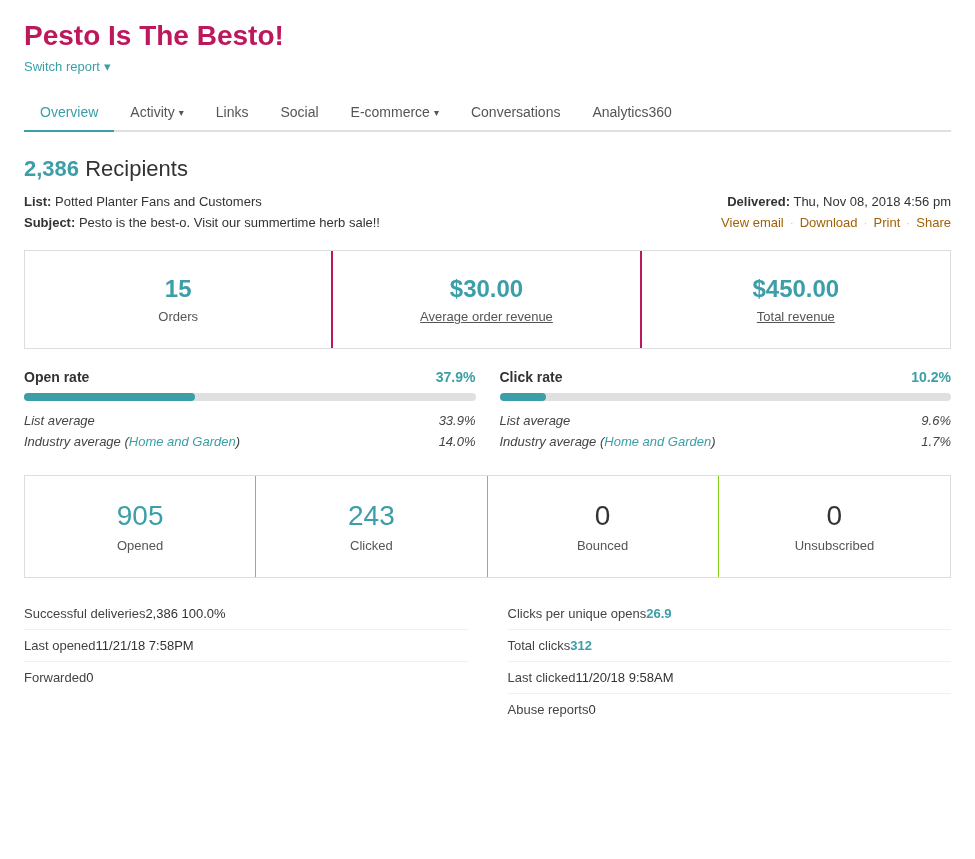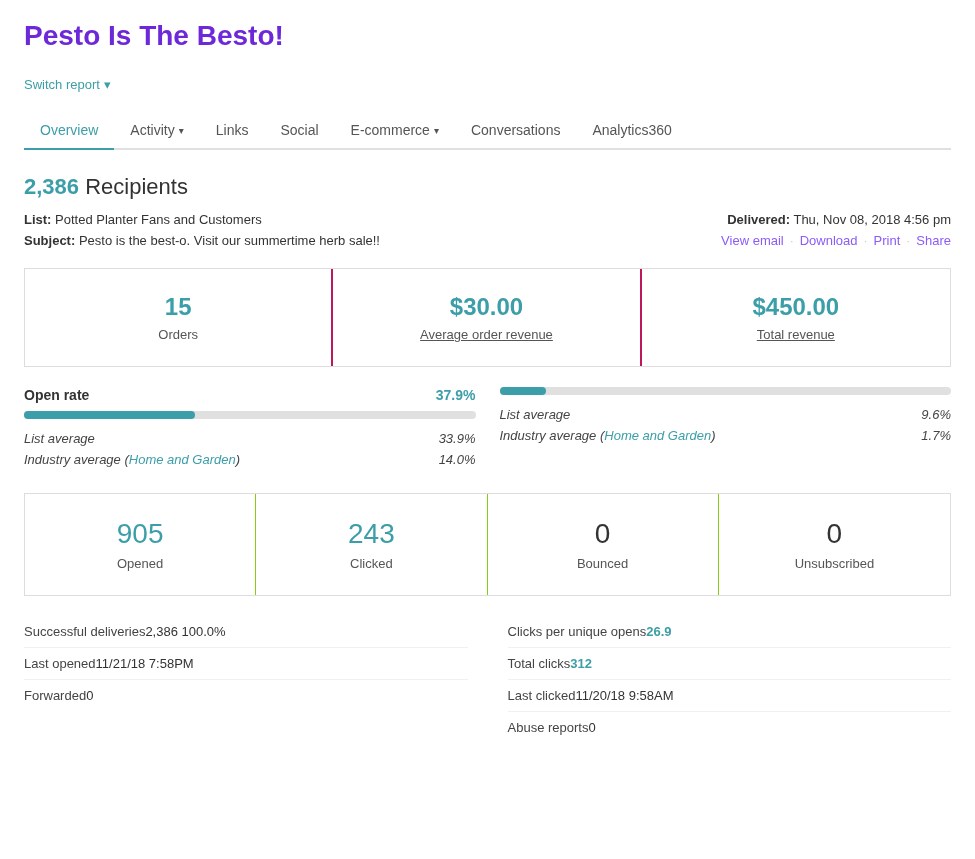--- a/index.html
+++ b/index.html
@@ -1,34 +1,34 @@
 <!DOCTYPE html>
 <html><head>
   <meta charset="utf-8">
   <style>
     * { box-sizing: border-box; margin: 0; padding: 0; }
     body { font-family: -apple-system, BlinkMacSystemFont, 'Segoe UI', Helvetica, Arial, sans-serif; font-size: 14px; color: #333; background: #fff; padding: 20px 24px; }
     
-    .page-title { font-size: 28px; font-weight: 700; color: #6d28d9; margin-bottom: 24px; }
+    .page-title { font-size: 28px; font-weight: 700; color: #be185d; margin-bottom: 6px; }
     .switch-report { color: #3b9ea8; font-size: 13px; cursor: pointer; display: inline-flex; align-items: center; gap: 4px; margin-bottom: 20px; }
     
     .nav-tabs { display: flex; border-bottom: 2px solid #e0e0e0; margin-bottom: 24px; gap: 0; }
     .nav-tab { padding: 10px 16px; font-size: 14px; cursor: pointer; color: #555; white-space: nowrap; display: flex; align-items: center; gap: 4px; border-bottom: 2px solid transparent; margin-bottom: -2px; }
     .nav-tab.active { color: #3b9ea8; border-bottom-color: #3b9ea8; font-weight: 500; }
     .nav-tab .chevron { font-size: 10px; }
     
     .section-header { font-size: 22px; font-weight: 400; color: #333; margin-bottom: 12px; }
     .section-header span.teal { color: #3b9ea8; font-weight: 700; }
     
     .meta-row { display: flex; justify-content: space-between; align-items: flex-start; margin-bottom: 4px; }
     .meta-left { flex: 1; }
     .meta-right { text-align: right; }
     .meta-label { font-weight: 700; }
     .meta-links { display: flex; gap: 6px; align-items: center; margin-top: 4px; }
-    .meta-link { color: #8b5cf6; cursor: pointer; font-size: 13px; }
+    .meta-link { color: #a16207; cursor: pointer; font-size: 13px; }
     .meta-sep { color: #ccc; font-size: 12px; }
     
     .stats-grid { display: grid; grid-template-columns: 1fr 1fr 1fr; border: 1px solid #ddd; margin: 20px 0; }
     .stats-cell { padding: 24px 20px; text-align: center; border-right: 2px solid #be185d; }
     .stats-cell:last-child { border-right: none; }
     .stats-number { font-size: 24px; color: #3b9ea8; font-weight: 600; margin-bottom: 6px; }
     .stats-label { font-size: 13px; color: #555; }
     .stats-label.underline { text-decoration: underline; }
     
     .rates-section { margin: 20px 0; display: grid; grid-template-columns: 1fr 1fr; gap: 24px; }
@@ -145,20 +145,24 @@
       <span>List average</span>
       <span>33.9%</span>
     </div>
     <div class="rate-stat-row">
       <span>Industry average (<span class="teal-link">Home and Garden</span>)</span>
       <span>14.0%</span>
     </div>
   </div>
 
   <div class="rate-block">
+    <div class="rate-header">
+      <span class="rate-title">Click rate</span>
+      <span class="rate-value">10.2%</span>
+    </div>
     <div class="progress-bar-bg">
       <div class="progress-bar-fill" style="width: 10.2%"></div>
     </div>
     <div class="rate-stat-row">
       <span>List average</span>
       <span>9.6%</span>
     </div>
     <div class="rate-stat-row">
       <span>Industry average (<span class="teal-link">Home and Garden</span>)</span>
       <span>1.7%</span>

